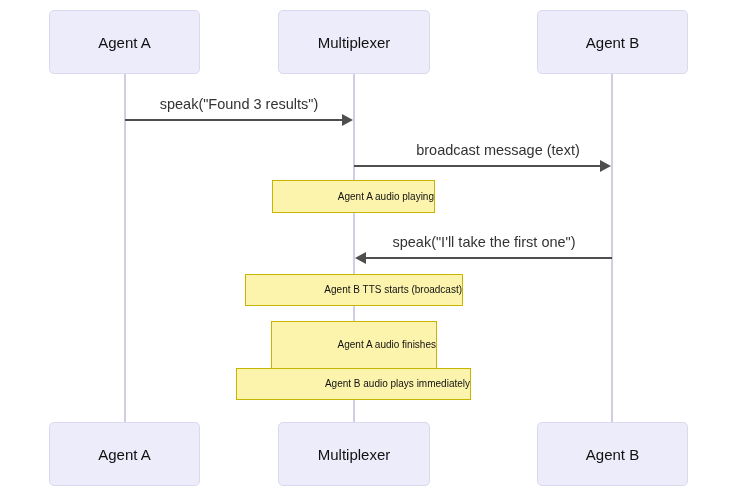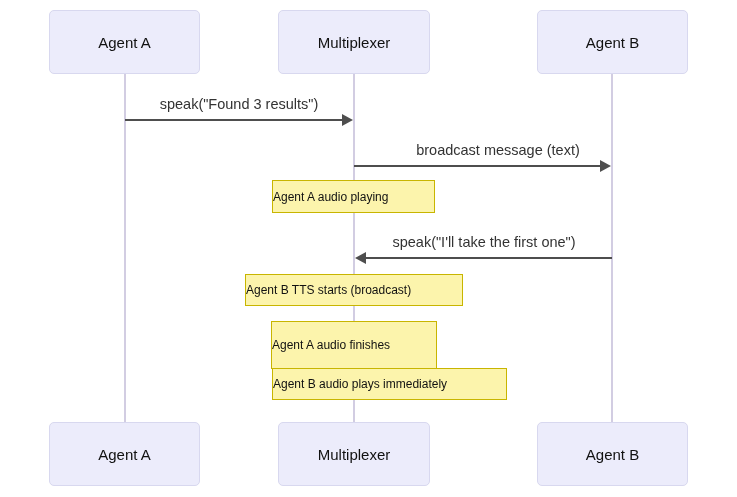--- a/index.html
+++ b/index.html
@@ -33,23 +33,23 @@
     width: 2px;
     background: #D2CDE2;
   }
   .note-box {
     position: absolute;
     box-sizing: border-box;
     background: #FCF4AC;
     border: 1px solid #C8B500;
     display: flex;
     align-items: center;
-    justify-content: flex-start;
+    justify-content: flex-end;
     color: #111111;
-    font-size: 12px;
+    font-size: 10px;
     line-height: 1;
     white-space: nowrap;
   }
   .msg-line {
     position: absolute;
     height: 2px;
     background: #4E4E4E;
   }
   .arrow-head {
     position: absolute;
@@ -109,21 +109,21 @@
   <div class="arrow-head left" style="left:355px; top:252px;"></div>
 
   <div class="note-box" style="left:245px; top:274px; width:218px; height:32px;">
     <span>Agent B TTS starts (broadcast)</span>
   </div>
 
   <div class="note-box" style="left:271px; top:321px; width:166px; height:48px;">
     <span>Agent A audio finishes</span>
   </div>
 
-  <div class="note-box" style="left:236px; top:368px; width:235px; height:32px;margin-left:36px;">
+  <div class="note-box" style="left:236px; top:368px; width:235px; height:32px;">
     <span>Agent B audio plays immediately</span>
   </div>
 
   <div class="actor-box" style="left:49px; top:422px; width:151px; height:64px;">
     <span>Agent A</span>
   </div>
   <div class="actor-box" style="left:278px; top:422px; width:152px; height:64px;">
     <span>Multiplexer</span>
   </div>
   <div class="actor-box" style="left:537px; top:422px; width:151px; height:64px;">

